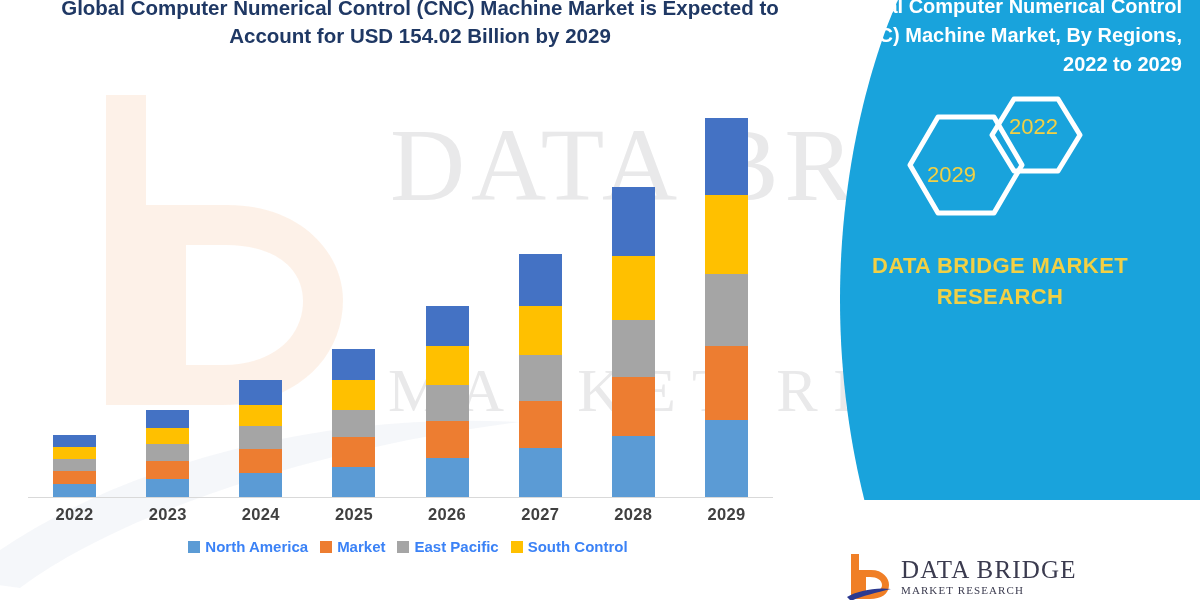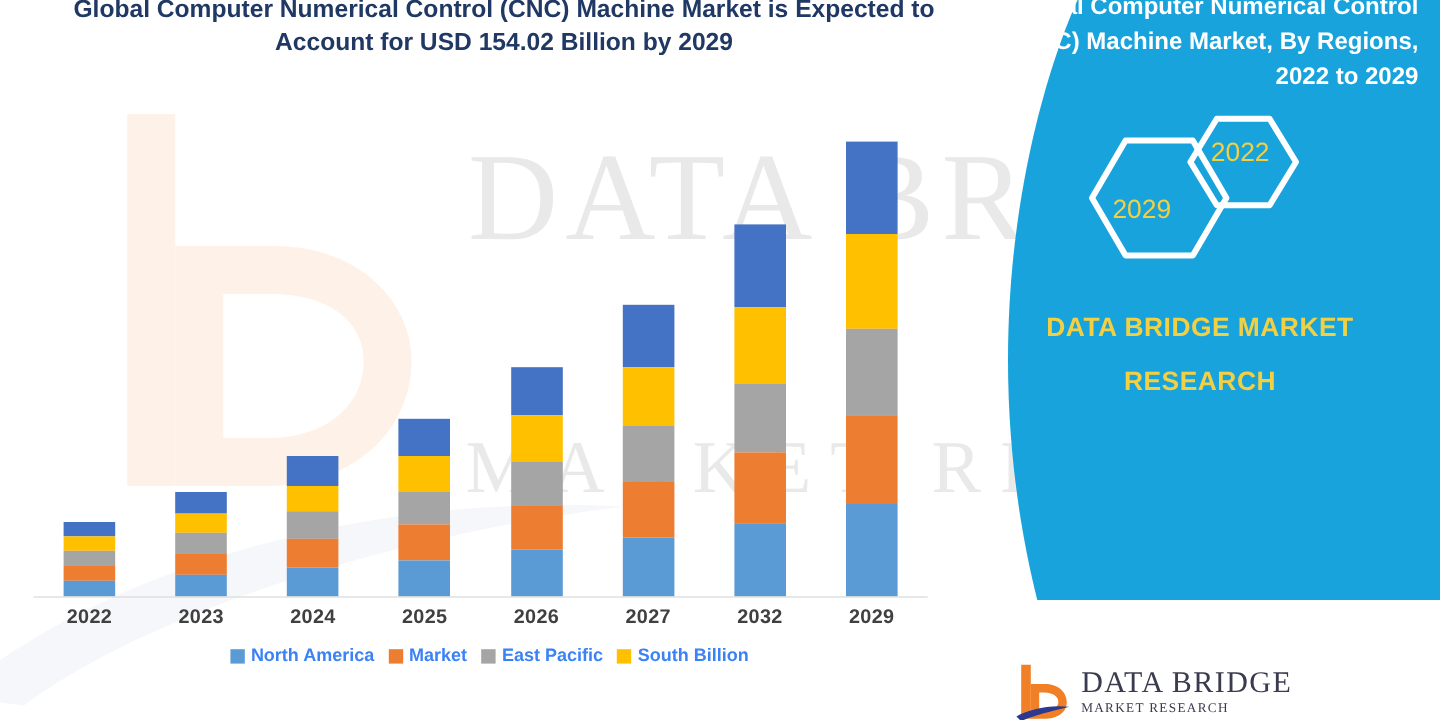--- a/index.html
+++ b/index.html
@@ -173,21 +173,21 @@
   #hex-2022-label { left: 129px; top: 19px; }
 
   #brand-name {
     position: absolute;
     left: 40px; top: 250px;
     width: 360px;
     text-align: center;
     color: #f2d044;
     font-size: 22px;
     font-weight: 600;
-    line-height: 45px;
+    line-height: 31px;
     letter-spacing: .4px;
   }
 
   
   #footer-logo {
     position: absolute;
     left: 845px; top: 548px;
     width: 260px; height: 58px;
     display: flex;
     align-items: center;
@@ -311,40 +311,40 @@
     <div id="axis-line"></div>
   </div>
 
   <div id="x-labels">
       <div class="x-label">2022</div>
       <div class="x-label">2023</div>
       <div class="x-label">2024</div>
       <div class="x-label">2025</div>
       <div class="x-label">2026</div>
       <div class="x-label">2027</div>
-      <div class="x-label">2032</div>
+      <div class="x-label">2028</div>
       <div class="x-label">2029</div>
     </div>
 
   <div id="legend">
       <div class="legend-item">
         <span class="legend-swatch" style="background: rgb(91, 155, 213);"></span>
         <span class="legend-label">North America</span>
       </div>
       <div class="legend-item">
         <span class="legend-swatch" style="background: rgb(237, 125, 49);"></span>
         <span class="legend-label">Market</span>
       </div>
       <div class="legend-item">
         <span class="legend-swatch" style="background: rgb(165, 165, 165);"></span>
         <span class="legend-label">East Pacific</span>
       </div>
       <div class="legend-item">
         <span class="legend-swatch" style="background: rgb(255, 192, 0);"></span>
-        <span class="legend-label">South Billion</span>
+        <span class="legend-label">South Control</span>
       </div>
     </div>
 
   <div id="right-panel">
     <svg width="420" height="600" viewBox="0 0 420 600" aria-hidden="true">
       <path id="panel-shape" d="M420 0 L420 600 L118 600 C118 600 60 480 60 300 C60 120 118 0 118 0 Z" fill="#19A3DC"></path>
       <path d="M118 0 C118 0 60 120 60 300 C60 480 118 600 118 600 L96 600 C96 600 38 480 38 300 C38 120 96 0 96 0 Z" fill="#ffffff" opacity="0"></path>
     </svg>
     <div id="panel-content">
       <div id="panel-title">Global Computer Numerical Control (CNC) Machine Market, By Regions, 2022 to 2029</div>

